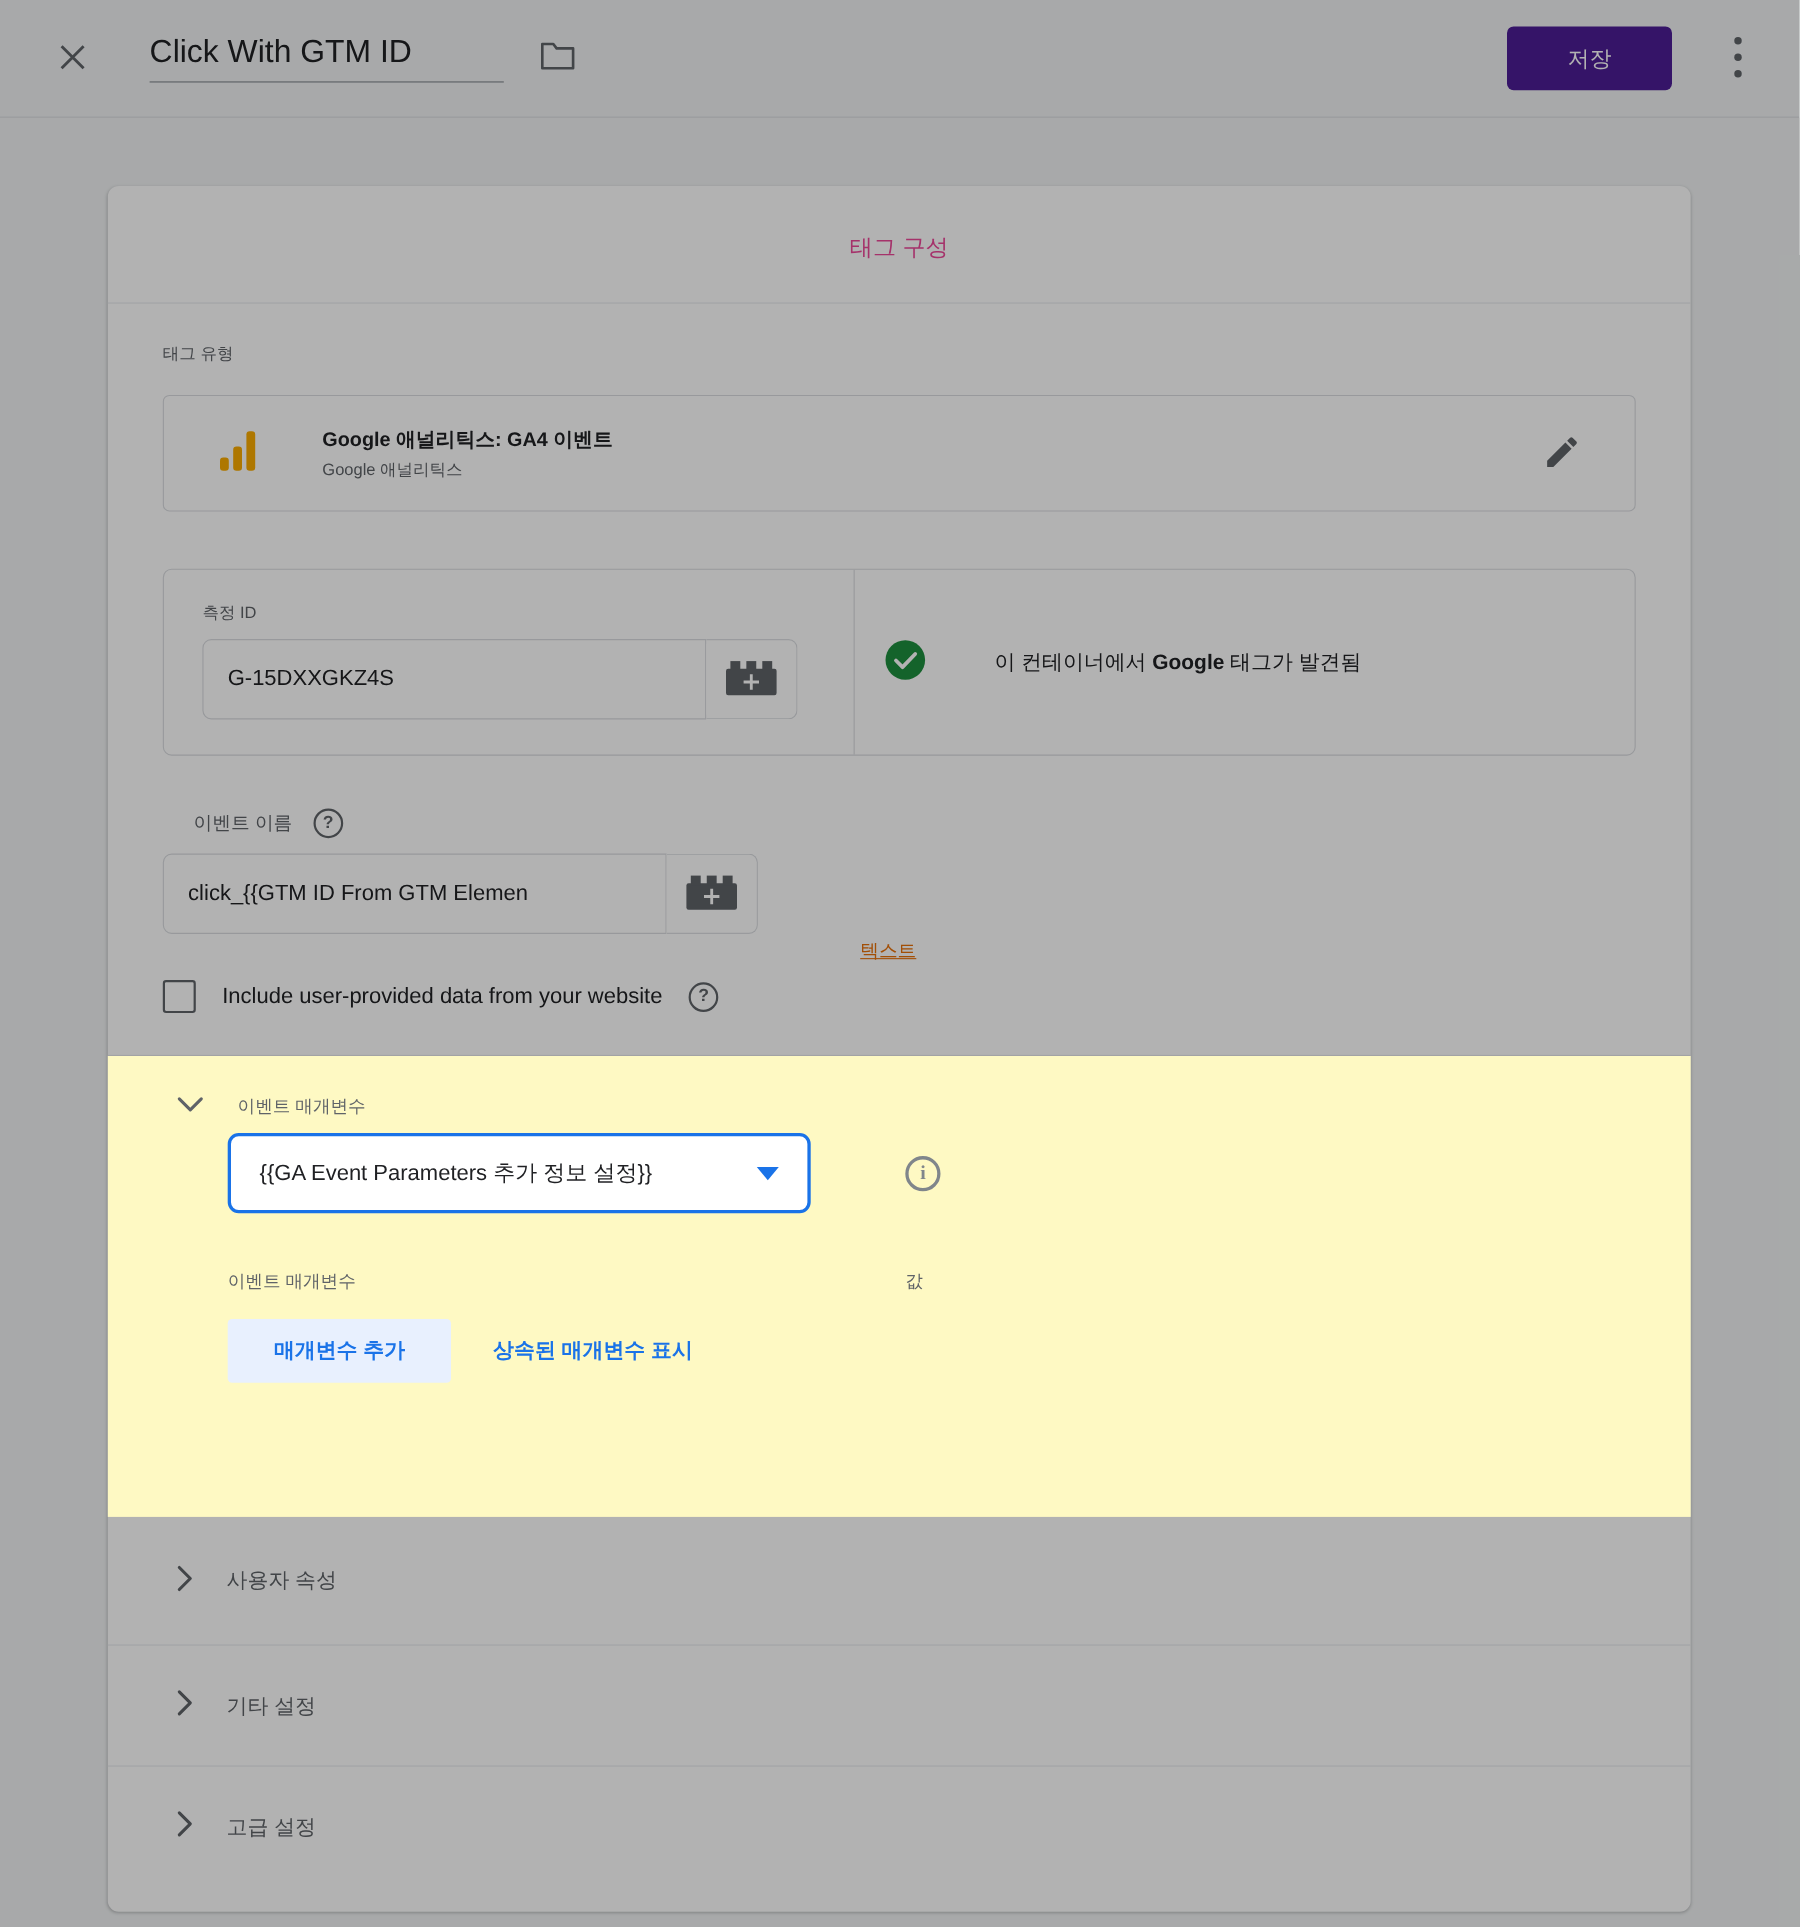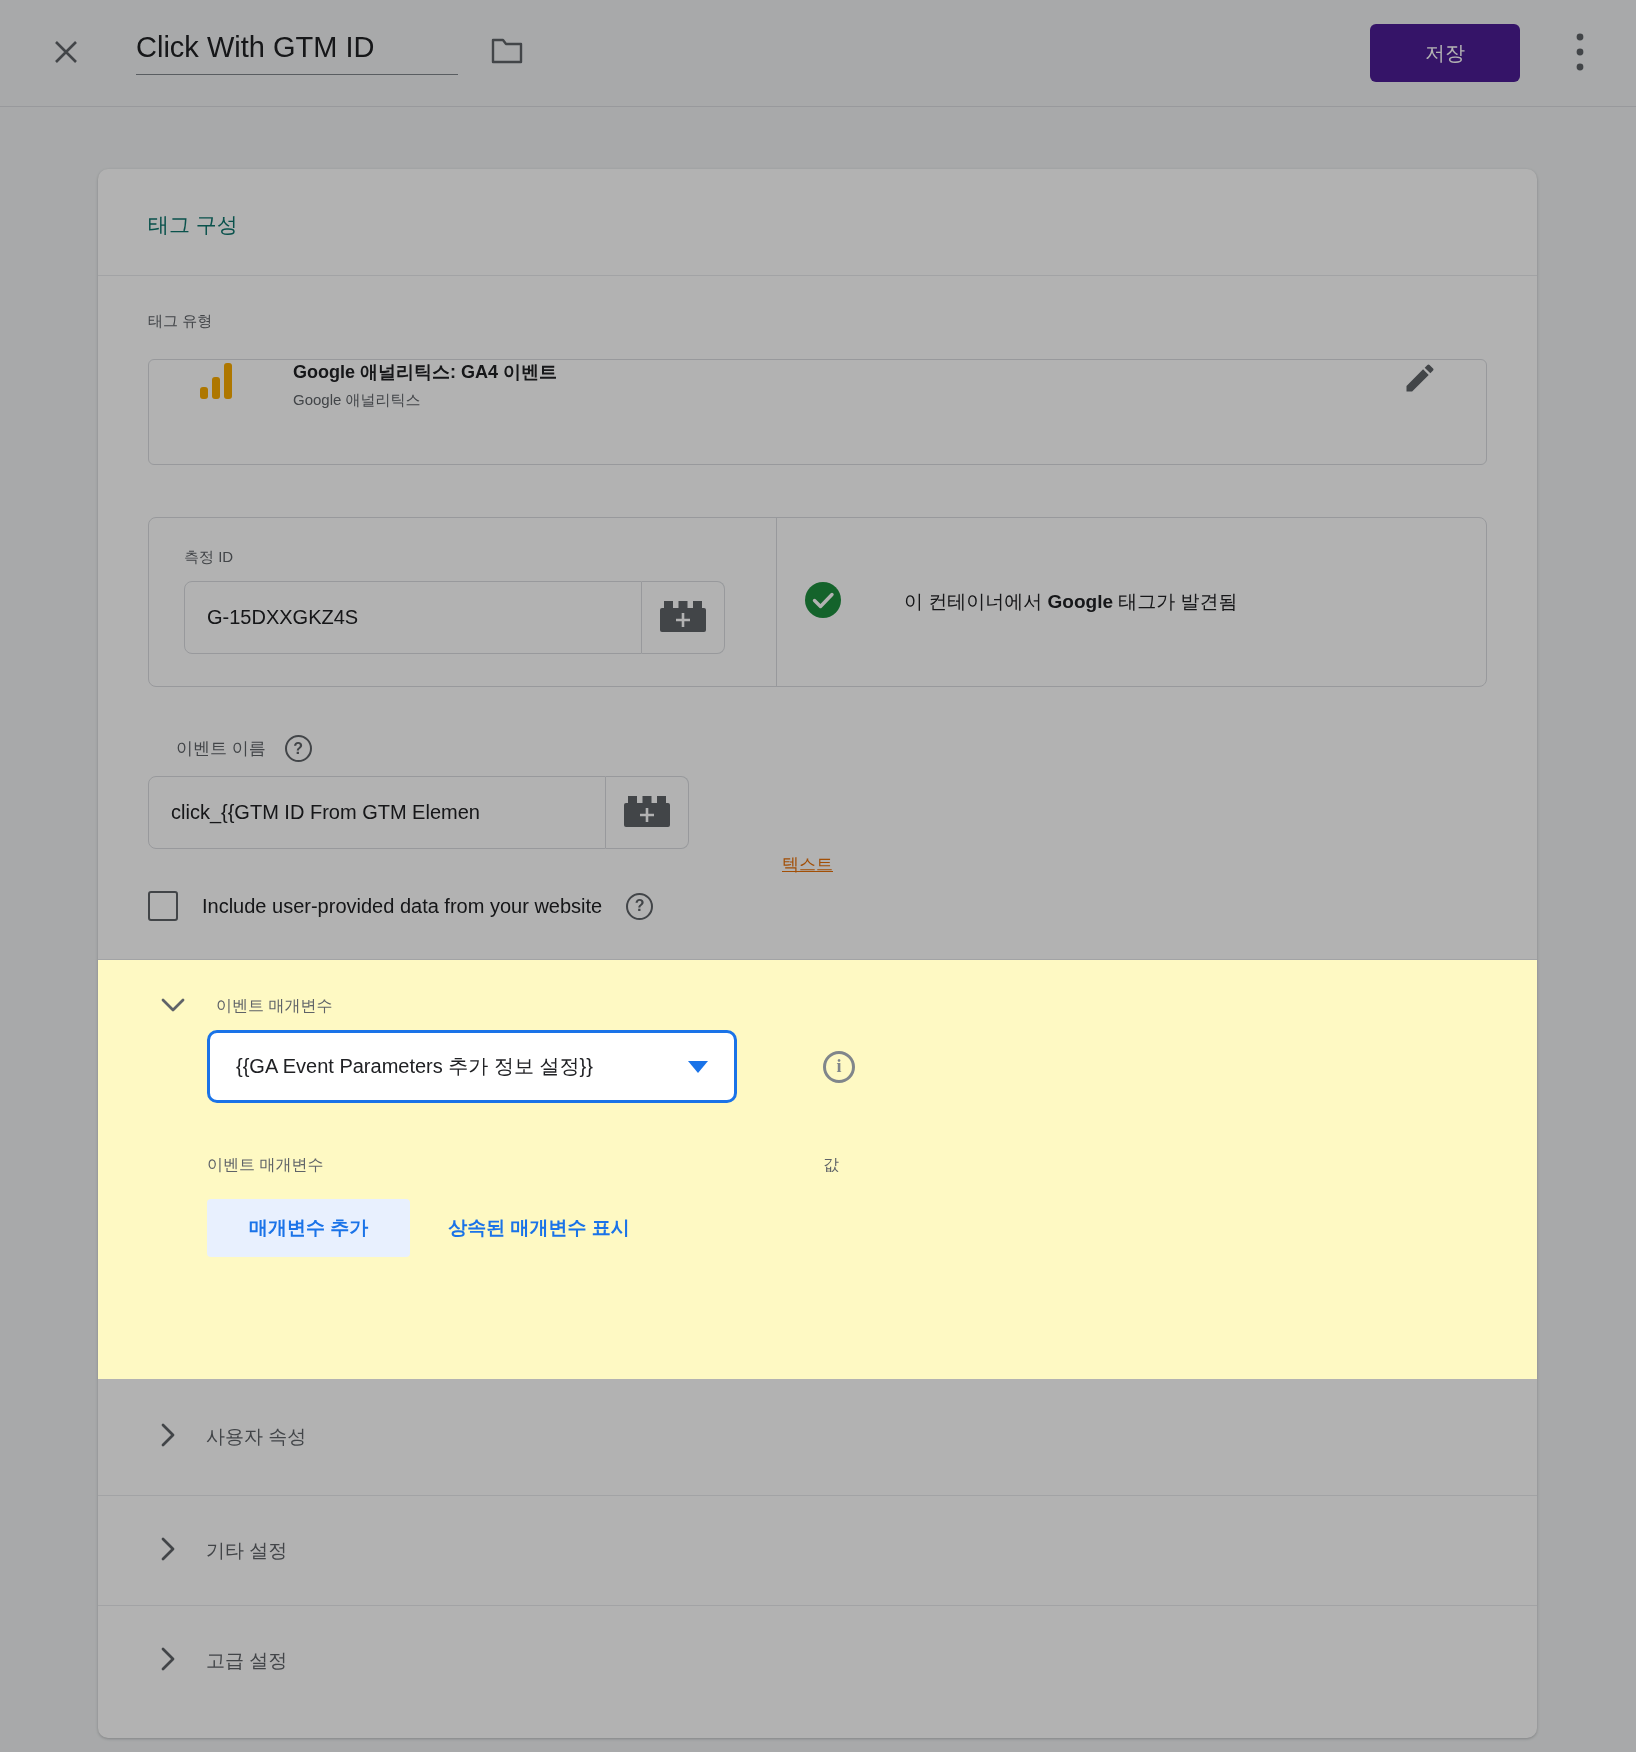--- a/index.html
+++ b/index.html
@@ -17,29 +17,29 @@
   .save-btn { margin-left:auto; width:150px; height:58px; background:#4c1d95; color:#fff;
               font-size:20px; border:none; border-radius:6px; cursor:pointer; font-family:inherit; }
   .kebab { margin-left:54px; }
 
   
   .scrim { position:absolute; inset:0; background:rgba(0,0,0,0.30); z-index:50; }
 
   
   .card { width:1439px; margin:62px 0 0 98px; background:#fff; border-radius:10px;
           box-shadow:0 1px 3px rgba(60,64,67,.3); height:1569px; }
-  .card-header { padding:42px 50px 36px; font-size:21px; color:#0f766e; }
+  .card-header { padding:42px 50px 36px; font-size:21px; color:#ec4899;text-align:center; }
   .divider { height:1px; background:#e8eaed; }
 
   .section-main { padding:36px 50px 0; }
   .field-label { font-size:15px; color:#5f6368; }
   .small-label { font-size:15px; color:#5f6368; }
 
   .ga4-box { margin-top:28px; height:106px; border:1px solid #dadce0; border-radius:6px;
-             display:flex; align-items:flex-start; padding:0 48px; }
+             display:flex; align-items:center; padding:0 48px; }
   .ga4-text { margin-left:56px; }
   .ga4-title { font-size:18px; font-weight:bold; color:#202124; }
   .ga4-sub { font-size:15px; color:#5f6368; margin-top:7px; }
   .ga4-edit { margin-left:auto; }
 
   .measure-box { margin-top:52px; height:170px; border:1px solid #dadce0; border-radius:8px; display:flex; }
   .measure-left { width:627px; padding:30px 0 0 35px; }
   .measure-right { flex:1; border-left:1px solid #dadce0; display:flex; align-items:center; padding-left:27px;gap:44px; }
   .input-combo { display:flex; margin-top:14px; }
   .text-input { width:458px; height:73px; border:1px solid #dadce0; border-radius:8px 0 0 8px;

